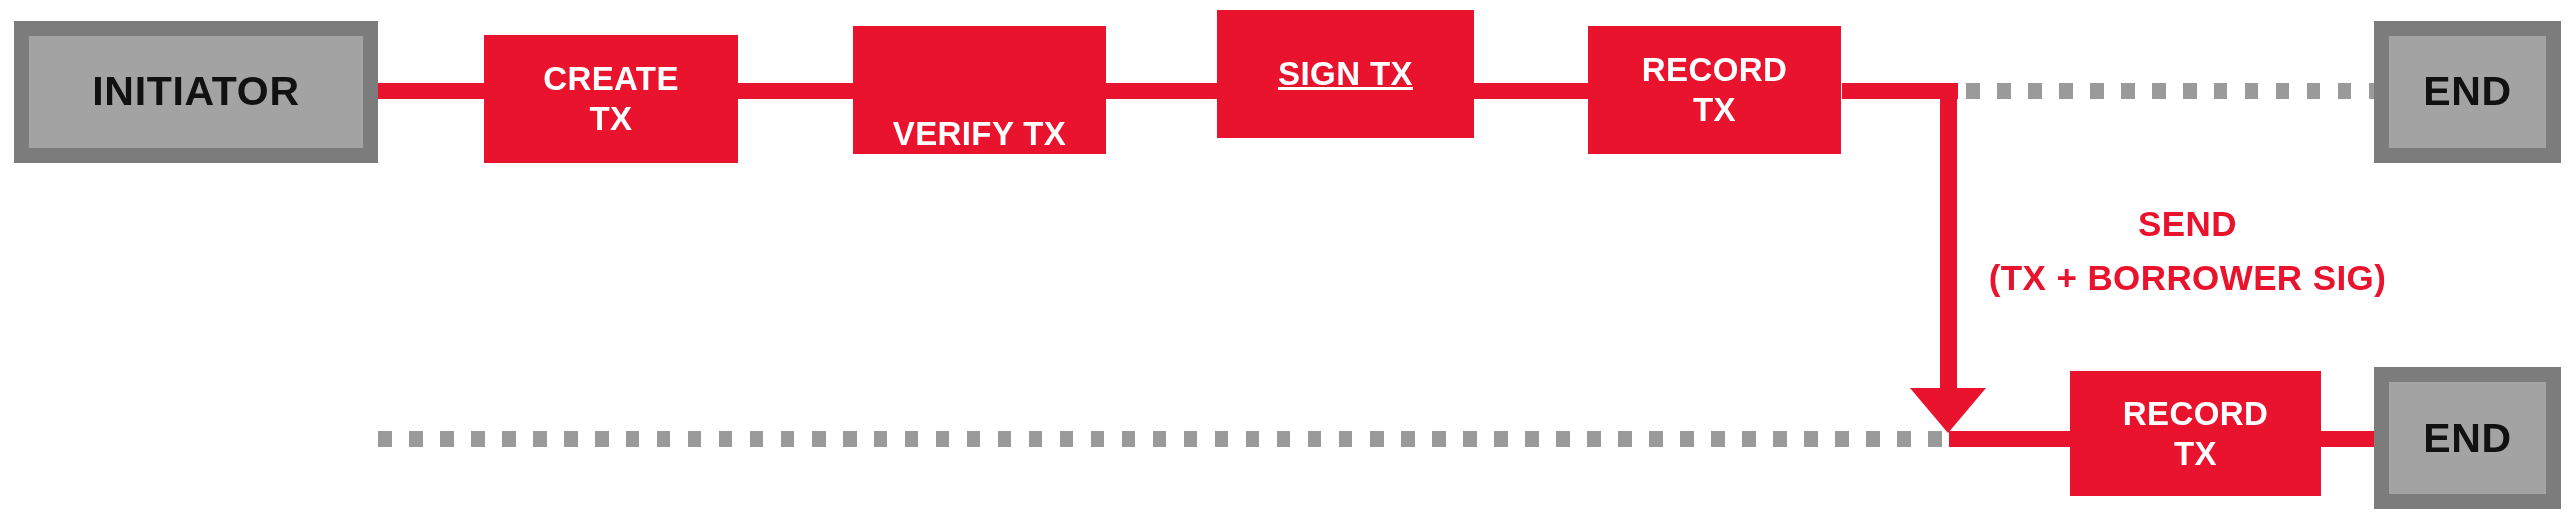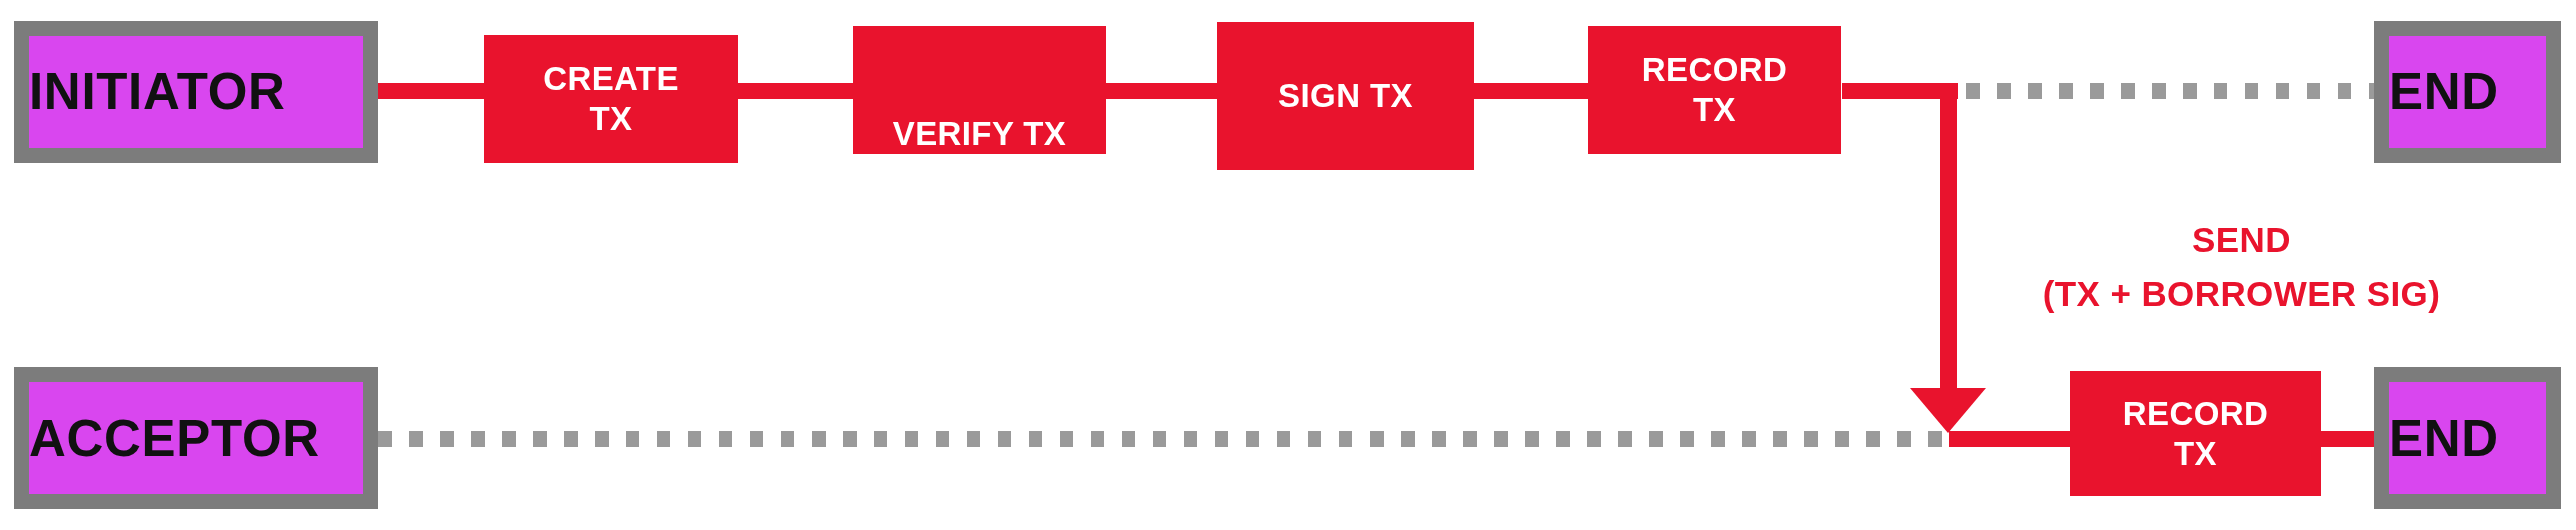--- a/index.html
+++ b/index.html
@@ -7,27 +7,27 @@
     position: relative;
     width: 2576px;
     height: 531px;
     background: #ffffff;
     overflow: hidden;
     font-family: "Liberation Sans", sans-serif;
   }
   .box-gray {
     position: absolute;
     box-sizing: border-box;
-    background: #d946ef;
+    background: #a3a3a3;
     border: 15px solid var(--gray_border, #7C7C7C);
     display: flex;
     align-items: center;
-    justify-content: flex-start;
+    justify-content: center;
     font-weight: 700;
-    font-size: 51px;
+    font-size: 41px;
     letter-spacing: 0.7px;
     color: var(--black_text, #111111);
   }
   .box-red {
     position: absolute;
     box-sizing: border-box;
     background: var(--red, #E9132D);
     color: #ffffff;
     display: flex;
     align-items: center;
@@ -96,47 +96,44 @@
   </div>
 
   <div class="hline" style="left:738px; top:83px; width:115px;"></div>
 
   <div class="box-red" style="left:853px; top:25.5px; width:253px; height:128px;align-items:flex-end;">
     <span>VERIFY TX</span>
   </div>
 
   <div class="hline" style="left:1106px; top:83px; width:111px;"></div>
 
-  <div class="box-red" style="left:1217px; top:22px; width:257px; height:148px;">
+  <div class="box-red" style="left:1217px; top:10px; width:257px; height:128px;text-decoration:underline;">
     <span>SIGN TX</span>
   </div>
 
   <div class="hline" style="left:1474px; top:83px; width:114px;"></div>
 
   <div class="box-red" style="left:1588px; top:25.5px; width:253px; height:128px;">
     <span>RECORD
 TX</span>
   </div>
 
   <div class="hline" style="left:1842px; top:83px; width:116px;"></div>
   <div class="vline" style="left:1940px; top:83px; height:307px;"></div>
   <div class="arrow-down" style="left:1910px; top:388px;"></div>
 
   <div class="dots" style="left:1966px; top:83px; width:409px;"></div>
 
   <div class="box-gray" style="left:2374px; top:20.6px; width:187px; height:142px;">
     <span>END</span>
   </div>
 
-  <div class="send-label" style="left:1993px; top:197px; width:497px;margin-top:16px;">SEND
+  <div class="send-label" style="left:1939px; top:197px; width:497px;">SEND
 (TX + BORROWER SIG)</div>
 
-  <div class="box-gray" style="left:14px; top:367px; width:364px; height:142px;">
-    <span>ACCEPTOR</span>
-  </div>
 
   <div class="dots" style="left:378px; top:431px; width:1570px;"></div>
 
   <div class="hline" style="left:1949px; top:431px; width:121px;"></div>
 
   <div class="box-red" style="left:2070px; top:371px; width:251px; height:125px;">
     <span>RECORD
 TX</span>
   </div>
 

